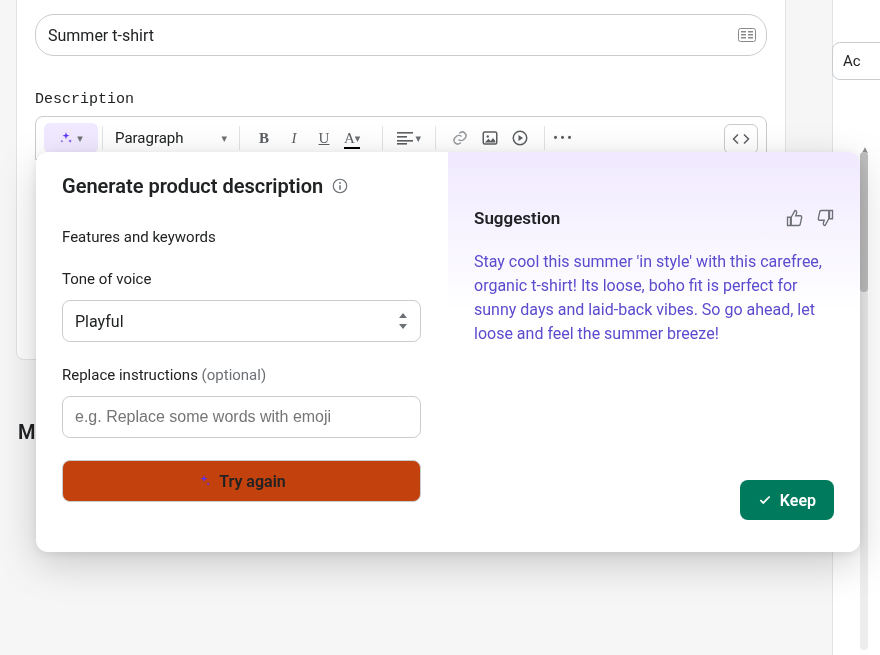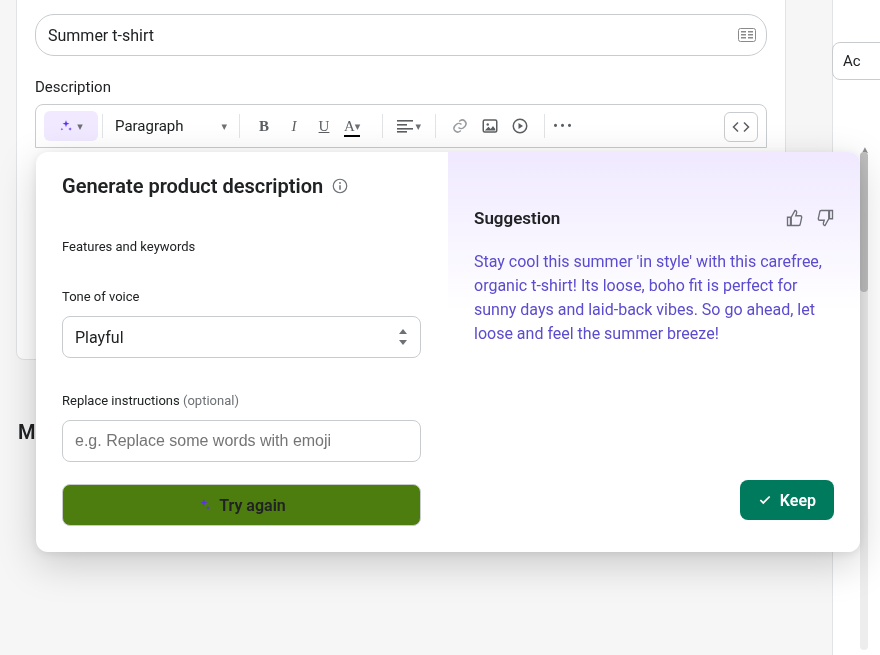--- a/index.html
+++ b/index.html
@@ -76,23 +76,24 @@
     position: relative;
   }
   .title-suffix {
     position: absolute;
     right: 10px;
     top: 50%;
     transform: translateY(-50%);
     color: var(--text-subdued);
   }
   .desc-label {
-    margin-top: 22px;
+    margin-top: 35px;
     font-size: 15px;
     color: var(--text);
+    font-family: Liberation Mono, monospace;
   }
   .editor-toolbar {
     margin-top: 8px;
     border: 1px solid var(--border);
     border-radius: 8px 8px 0 0;
     height: 44px;
     display: flex;
     align-items: center;
     gap: 4px;
     padding: 0 8px;
@@ -183,23 +184,23 @@
     background: linear-gradient(180deg, var(--g-start) 0%, #ffffff 40%);
     display:flex; flex-direction:column;
   }
   .ai-title {
     font-size: 20px;
     font-weight: 600;
     color: var(--text);
     margin: 0 0 6px 0;
   }
   .form-label {
-    font-size: 13px;
-    color: var(--text);
-    margin-top: 31px;
+    font-size: 15px;
+    color: var(--text);
+    margin-top: 20px;
   }
   .form-label .opt { color: var(--text-subdued); }
   .textarea, .input, .select-shell {
     width: 100%;
     border: 1px solid var(--border);
     border-radius: 8px;
     font-size: 16px;
     color: var(--text);
     background: #fff;
   }
@@ -222,21 +223,21 @@
   }
   .try-again-btn {
     margin-top: 18px;
     height: 42px;
     border: 1px solid var(--border);
     border-radius: 8px;
     display:flex; align-items:center; justify-content:center; gap:8px;
     font-size: 16px;
     font-weight: 600;
     color: var(--text);
-    background:#4d7c0f;
+    background:#c2410c;
   }
   .suggestion-header {
     display:flex; align-items:center; justify-content:space-between;
     margin-top: 34px;
   }
   .suggestion-title {
     font-size: 17px;
     font-weight: 600;
     color: var(--text);
   }

